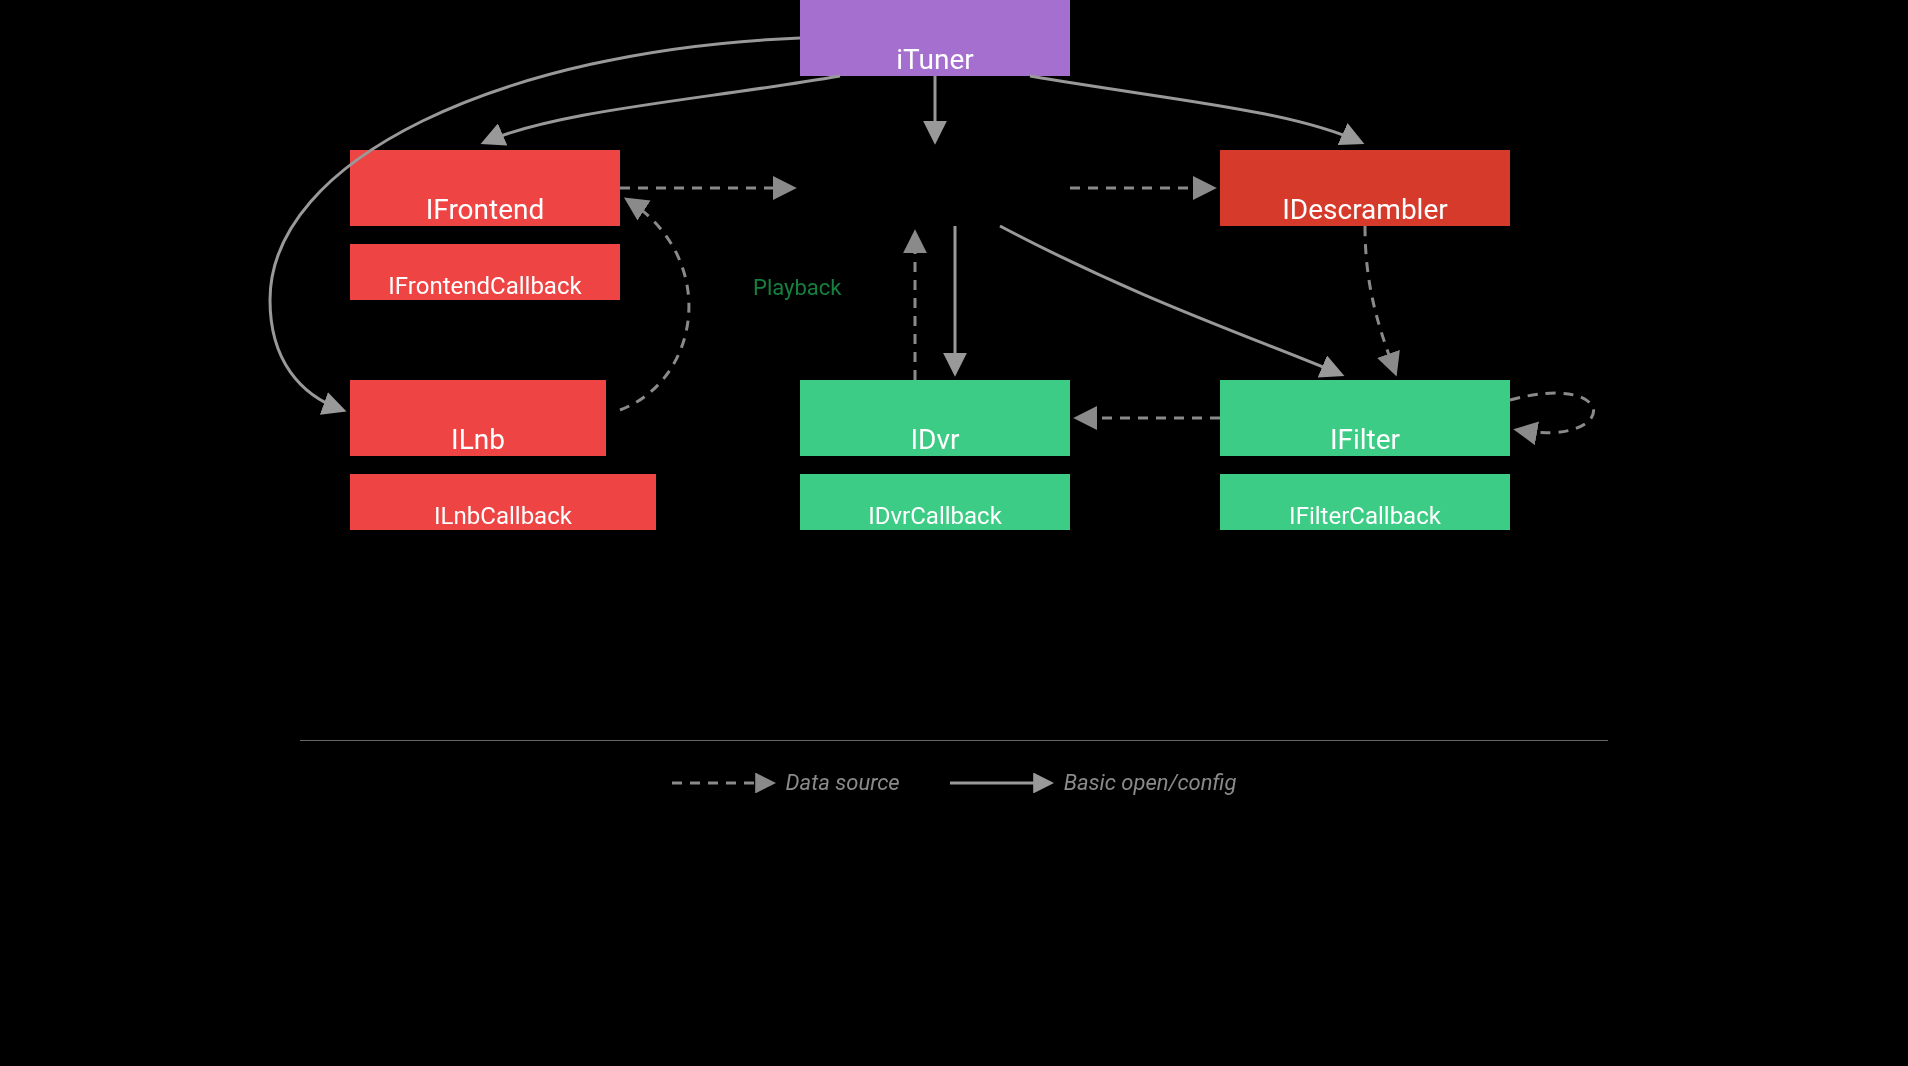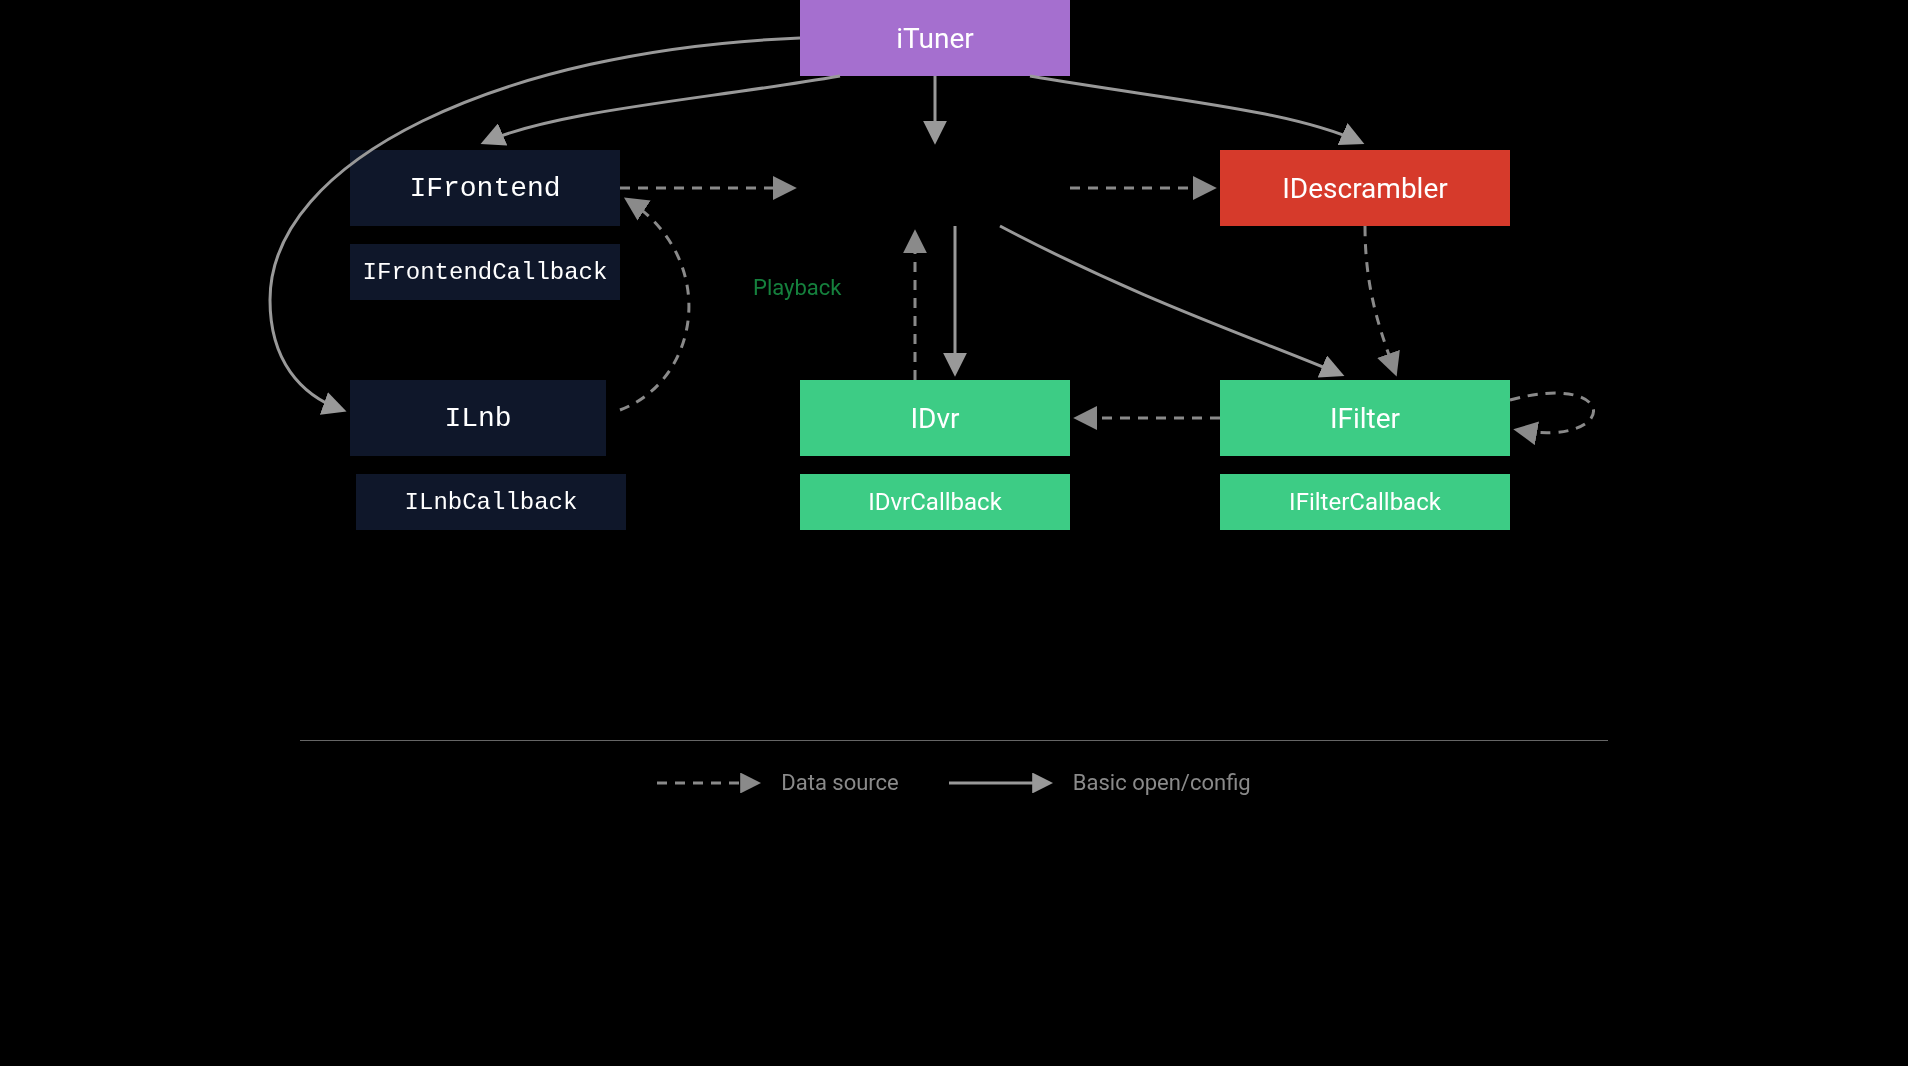--- a/index.html
+++ b/index.html
@@ -12,29 +12,29 @@
   .canvas {
     position: relative;
     width: 1508px;
     height: 845px;
     background: #000;
     margin: 0 auto;
   }
   .box {
     position: absolute;
     display: flex;
-    align-items: center;
+    align-items: flex-end;
     justify-content: center;
     font-size: 28px;
     font-weight: 400;
     color: #fff;
     box-sizing: border-box;
   }
   .purple { background: #a56fcf; }
-  .blue   { background: #0f172a; font-family: Liberation Mono, monospace; }
+  .blue   { background: #ef4444; }
   .green  { background: #3dcc85; }
   .red    { background: #d63a2b; }
   .orange { background: #f5a623; }
   .edge-label {
     position: absolute;
     color: #15803d;
     font-size: 22px;
   }
   .legend-line {
     position: absolute;
@@ -47,21 +47,21 @@
     position: absolute;
     top: 770px;
     display: flex;
     align-items: center;
     gap: 50px;
     width: 100%;
     justify-content: center;
     color: #8a8a8a;
     font-size: 22px;
   }
-  .legend-item { display: flex; align-items: center; gap: 14px; }
+  .legend-item { display: flex; align-items: center; gap: 4px; font-style: italic; }
   svg.arrows {
     position: absolute;
     left: 0; top: 0;
     width: 1508px; height: 845px;
     pointer-events: none;
   }
 </style>
 </head>
 <body>
 
@@ -79,21 +79,21 @@
     </div>
 
 
   <div class="box red" style="left:1020px; top:150px; width:290px; height:76px;">
       <span>IDescrambler</span>
     </div>
 
   <div class="box blue" style="left:150px; top:380px; width:256px; height:76px;">
       <span>ILnb</span>
     </div>
-  <div class="box blue" style="left:150px; top:474px; width:270px; height:56px; font-size:24px;margin-left:6px;">
+  <div class="box blue" style="left:150px; top:474px; width:306px; height:56px; font-size:24px;">
       <span>ILnbCallback</span>
     </div>
 
   <div class="box green" style="left:600px; top:380px; width:270px; height:76px;">
       <span>IDvr</span>
     </div>
   <div class="box green" style="left:600px; top:474px; width:270px; height:56px; font-size:24px;">
       <span>IDvrCallback</span>
     </div>
 

